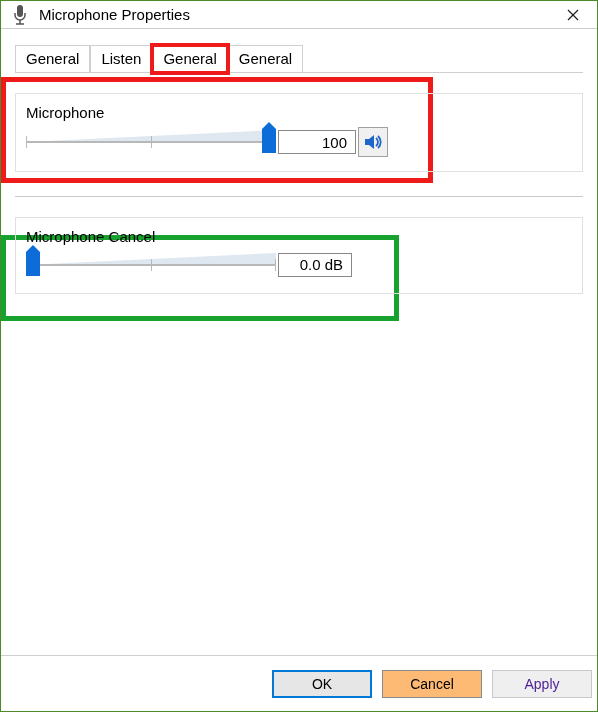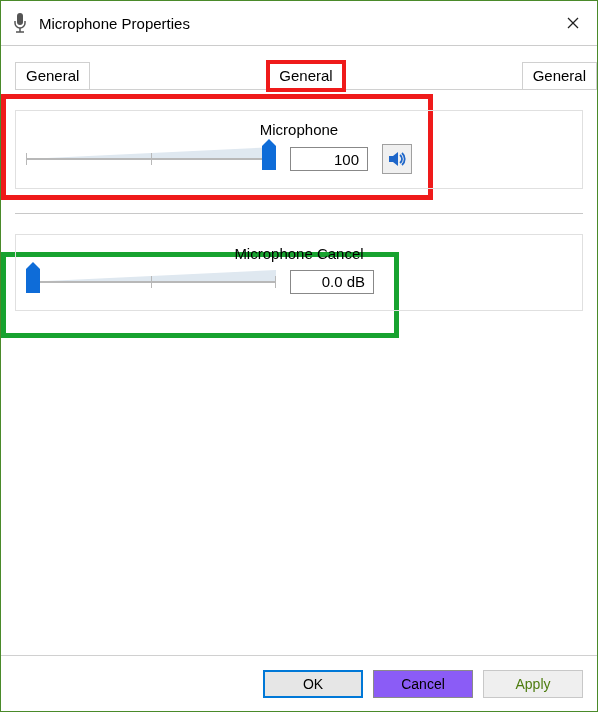--- a/index.html
+++ b/index.html
@@ -4,38 +4,37 @@
 <style>
   * { box-sizing: border-box; font-family: "Segoe UI", Arial, sans-serif; }
   body { margin: 0; background: #fff; }
   .window {
     width: 598px; height: 712px;
     border: 1px solid #4a8a2a;
     background: #fff;
     display: flex; flex-direction: column;
   }
   .titlebar {
-    height: 45px;
+    height: 28px;
     display: flex; align-items: center;
     padding: 0 4px 0 10px;
     border-bottom: 1px solid #ccc;
   }
   .titlebar .title-icon { width: 18px; height: 24px; margin-right: 10px; }
   .titlebar .title-text { flex: 1; font-size: 15px; color: #000; }
   .close-btn {
     width: 40px; height: 30px;
     display: flex; align-items: center; justify-content: center;
     font-size: 18px; color: #222; cursor: pointer;
   }
 
   .tabrow {
     display: flex; align-items: flex-end;
-    padding: 12px 0 0 14px;
+    padding: 12px 26px 0 14px;
     height: 44px;
-    justify-content: space-between;
   }
   .tab {
     padding: 4px 10px 5px 10px;
     font-size: 15px;
     color: #000;
     border: 1px solid transparent;
     cursor: pointer;
     background: #fff;
   }
   .tab.inactive {
@@ -65,25 +64,24 @@
 
   .group {
     border: 1px solid #e0e0e0;
     padding: 10px 10px 14px 10px;
     margin-bottom: 24px;
     position: relative;
   }
   .group-label {
     font-size: 15px; color: #000;
     margin-bottom: 6px;
-    text-align: center;
   }
   .group-row {
     display: flex; align-items: center;
-    gap: 14px;
+    gap: 2px;
   }
 
   .slider-wrap {
     position: relative;
     width: 250px; height: 28px;
   }
   .slider-track {
     position: absolute; left: 0; right: 0; top: 13px;
     height: 2px; background: #b8b8b8;
   }
@@ -139,35 +137,35 @@
 
   .hr-sep {
     border: none; border-top: 1px solid #c8c8c8;
     margin: 0 0 20px 0;
   }
 
   .footer {
     height: 56px;
     border-top: 1px solid #d0d0d0;
     display: flex; align-items: center; justify-content: flex-end;
-    gap: 10px; padding: 0 14px;
+    gap: 10px; padding: 0 5px;
   }
   .btn {
     min-width: 100px; height: 28px;
     font-size: 14px;
     border: 1px solid #8a8a8a;
-    background: #8b5cf6;
+    background: #fdba74;
     cursor: pointer;
   }
   .btn.default {
     border: 2px solid #0078d7;
     background: #e6e6e6;
   }
   .btn.disabled {
-    color: #4d7c0f;
+    color: #4c1d95;
     border: 1px solid #c8c8c8;
     background: #efefef;
     cursor: default;
   }
 </style>
 </head>
 <body>
 
 <div class="window">
 
@@ -184,20 +182,21 @@
     <div class="close-btn">
       <svg width="12" height="12" viewBox="0 0 12 12">
         <line x1="1" y1="1" x2="11" y2="11" stroke="#222" stroke-width="1.2"></line>
         <line x1="11" y1="1" x2="1" y2="11" stroke="#222" stroke-width="1.2"></line>
       </svg>
     </div>
   </div>
 
   <div class="tabrow">
     <div class="tab inactive">General</div>
+    <div class="tab inactive">Listen</div>
     <div class="tab active tab-highlight">General</div>
     <div class="tab inactive">General</div>
   </div>
   <div class="tab-underline"></div>
 
   <div class="content" style="position:relative;">
 
     <div class="annot-red" style="left:0px; top:4px; width:432px; height:106px;"></div>
 
     <div class="group" style="margin-top:10px;">
@@ -234,21 +233,21 @@
         <div class="slider-wrap">
           <svg class="slider-wedge" viewBox="0 0 250 24">
             <polygon points="0,14 250,2 250,14" fill="#dfe8f0"></polygon>
           </svg>
           <div class="slider-track"></div>
           <div class="slider-tick" style="left:0px;"></div>
           <div class="slider-tick" style="left:125px;"></div>
           <div class="slider-tick" style="left:249px;"></div>
           <div class="slider-thumb" style="left:0px;"></div>
         </div>
-        <div class="value-box" style="width:84px;">0.0 dB</div>
+        <div class="value-box" style="width:74px;">0.0 dB</div>
       </div>
     </div>
 
   </div>
 
   <div class="footer">
     <button class="btn default">OK</button>
     <button class="btn">Cancel</button>
     <button class="btn disabled">Apply</button>
   </div>

